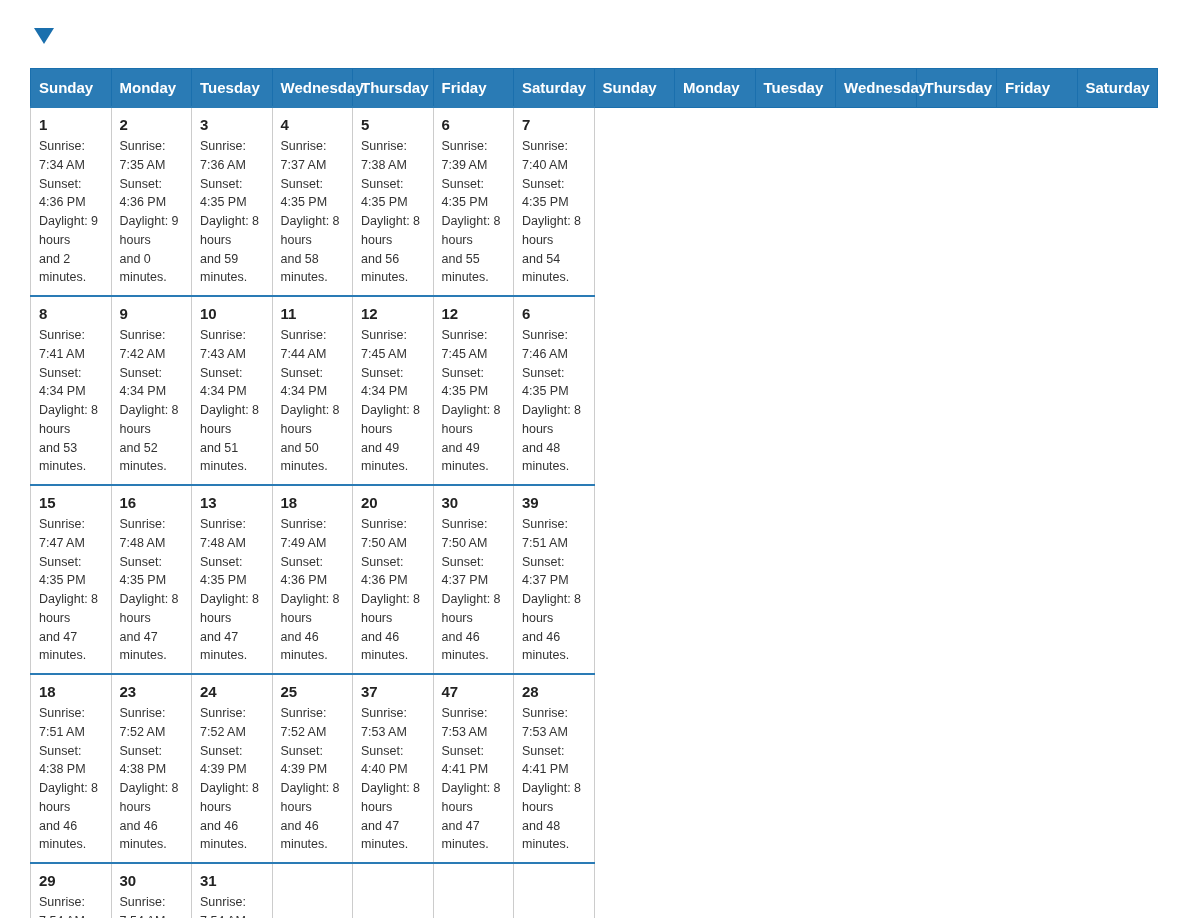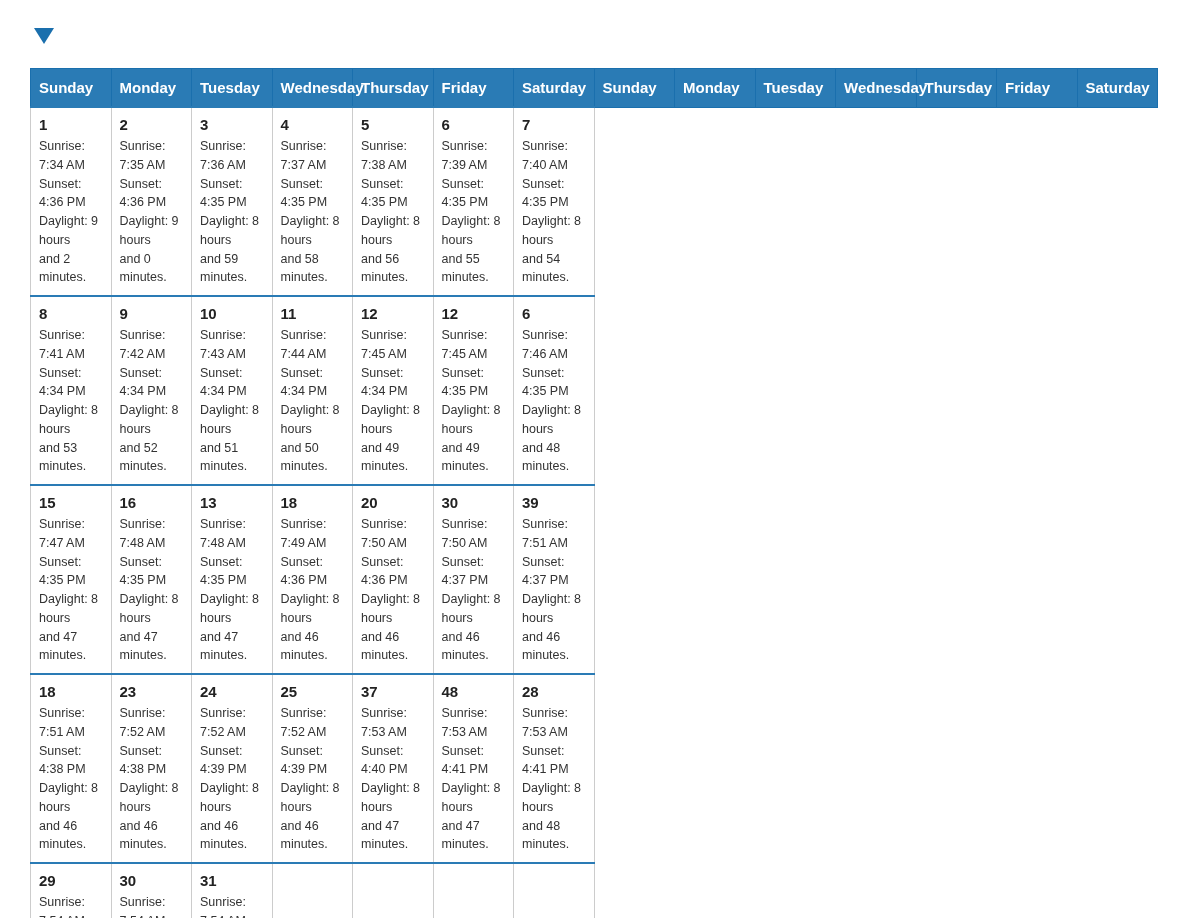--- a/index.html
+++ b/index.html
@@ -241,21 +241,21 @@
       </td>
         <td>
         <span class="day-number">25</span>
         <span class="day-info">Sunrise: 7:52 AM<br>Sunset: 4:39 PM<br>Daylight: 8 hours and&nbsp;46 minutes.</span>
       </td>
         <td>
         <span class="day-number">37</span>
         <span class="day-info">Sunrise: 7:53 AM<br>Sunset: 4:40 PM<br>Daylight: 8 hours and&nbsp;47 minutes.</span>
       </td>
         <td>
-        <span class="day-number">48</span>
+        <span class="day-number">47</span>
         <span class="day-info">Sunrise: 7:53 AM<br>Sunset: 4:41 PM<br>Daylight: 8 hours and&nbsp;47 minutes.</span>
       </td>
         <td>
         <span class="day-number">28</span>
         <span class="day-info">Sunrise: 7:53 AM<br>Sunset: 4:41 PM<br>Daylight: 8 hours and&nbsp;48 minutes.</span>
       </td>
       </tr>
       <tr>
         <td>
         <span class="day-number">29</span>

